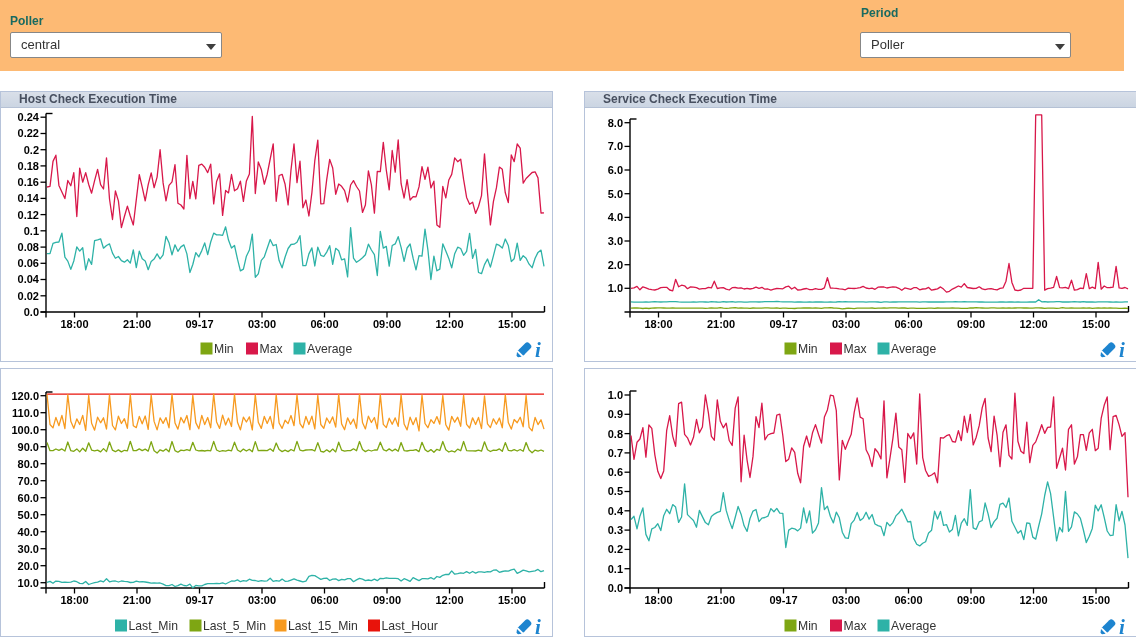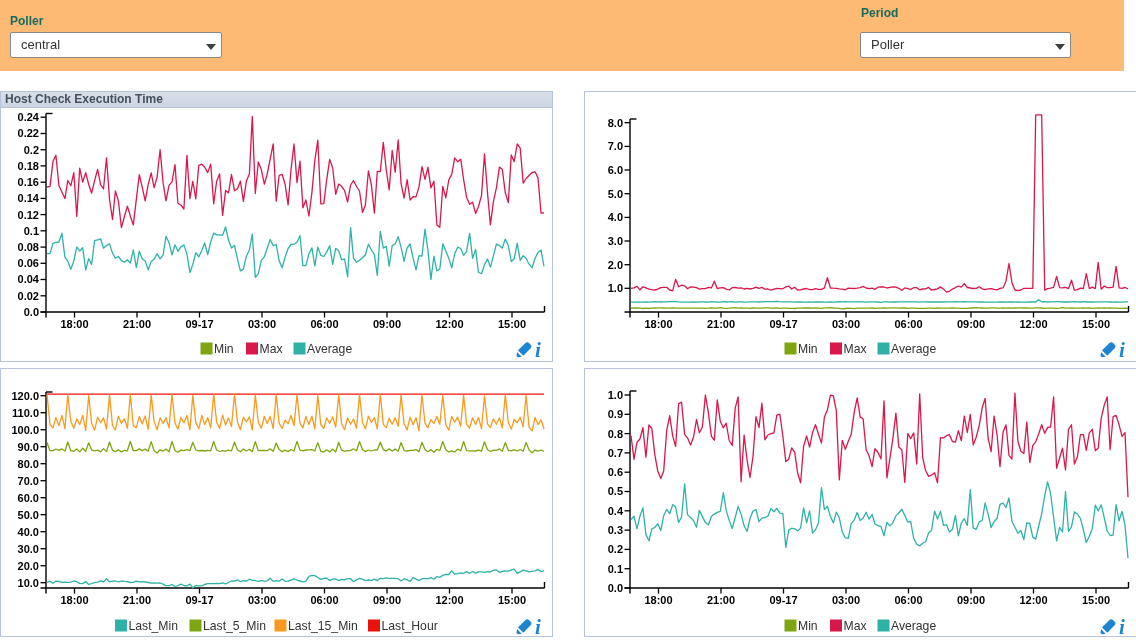--- a/index.html
+++ b/index.html
@@ -5,21 +5,21 @@
 html,body{width:1136px;height:640px;background:#fff;font-family:"Liberation Sans",sans-serif;overflow:hidden}
 .topbar{position:absolute;left:0;top:0;width:1124px;height:71px;background:#fdba74}
 .flabel{position:absolute;font:bold 12px "Liberation Sans",sans-serif;color:#186a60}
 .sel{position:absolute;height:24px;background:#fff;border:1px solid #878787;border-radius:2px;
  font:13px "Liberation Sans",sans-serif;color:#333}
 .sel span{position:absolute;left:10px;top:4px}
 .caret{position:absolute;right:5px;top:11px;width:0;height:0;border-left:5.5px solid transparent;
  border-right:5.5px solid transparent;border-top:6.5px solid #3f3f3f}
 .panel{position:absolute;background:#fff;border:1px solid #b6c3da}
 .pt{position:absolute;left:0;top:0;right:0;height:15px;background:linear-gradient(#d9dfe9,#cbd5e2);border-bottom:1px solid #b5c1d5;
- font:bold 12px/15px "Liberation Sans",sans-serif;color:#474f5f;padding-left:4px;z-index:2}
+ font:bold 12px/15px "Liberation Sans",sans-serif;color:#474f5f;padding-left:18px;z-index:2}
 .tl{font:bold 11px "Liberation Sans",sans-serif;fill:#000}
 .lg{font:12.2px "Liberation Sans",sans-serif;fill:#333}
 </style></head><body>
 <div class="topbar">
  <div class="flabel" style="left:10px;top:14px">Poller</div>
  <div class="sel" style="left:10px;top:32px;width:210px">
       <span>central</span>
       <i class="caret"></i>
     </div>
  <div class="flabel" style="left:861px;top:6px">Period</div>
@@ -91,20 +91,21 @@
 <rect x="-3.7" y="1.6" width="7.4" height="3.4" fill="#1d84cf"></rect>
 <rect x="-4.1" y="4.0" width="8.2" height="1.9" fill="#fff"></rect>
 <path d="M -3.3 5.9 L 3.3 5.9 L 1.1 8.7 Q 0 9.6 -1.1 8.7 Z" fill="#1d84cf"></path>
 </g>
         <text x="534.0" y="264.8" style="font:italic bold 21px 'Liberation Serif',serif" fill="#1d84cf">i</text>
       </svg>
     </div>
   </div>
 <div style="position:absolute;left:584px;top:91px">
     <div class="panel" style="width:552px;height:269px">
+      <div class="pt">Service Check Execution Time</div>
       <svg width="550" height="269" viewBox="0 0 550 269" style="position:absolute;left:0;top:0">
         <line x1="39.5" y1="196.3" x2="45.0" y2="196.3" stroke="#000" stroke-width="1.3"></line>
         <text x="38" y="200.2" text-anchor="end" class="tl">1.0</text>
         <line x1="39.5" y1="172.7" x2="45.0" y2="172.7" stroke="#000" stroke-width="1.3"></line>
         <text x="38" y="176.6" text-anchor="end" class="tl">2.0</text>
         <line x1="39.5" y1="149.0" x2="45.0" y2="149.0" stroke="#000" stroke-width="1.3"></line>
         <text x="38" y="152.9" text-anchor="end" class="tl">3.0</text>
         <line x1="39.5" y1="125.4" x2="45.0" y2="125.4" stroke="#000" stroke-width="1.3"></line>
         <text x="38" y="129.3" text-anchor="end" class="tl">4.0</text>
         <line x1="39.5" y1="101.7" x2="45.0" y2="101.7" stroke="#000" stroke-width="1.3"></line>

